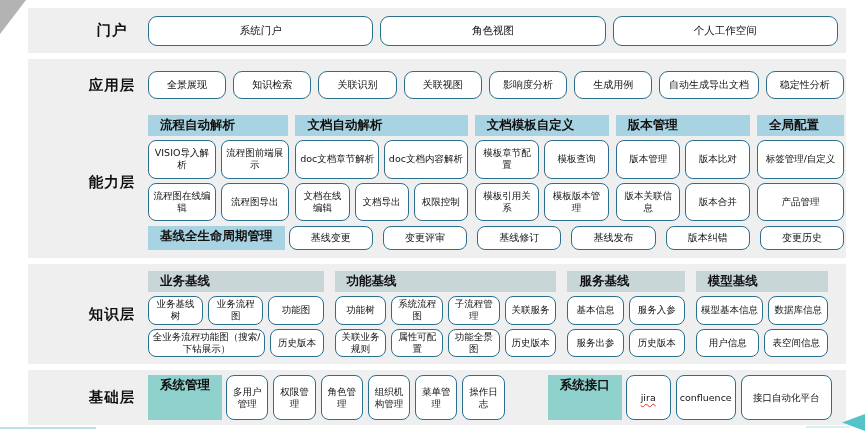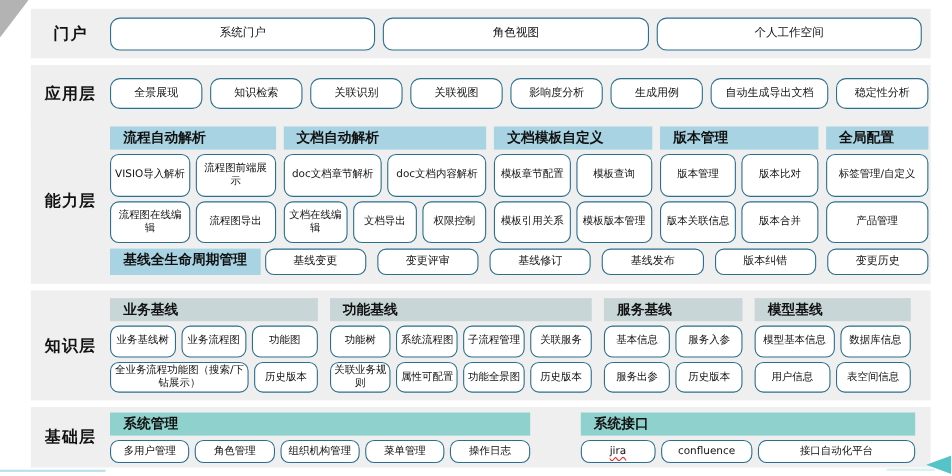--- a/index.html
+++ b/index.html
@@ -7,21 +7,21 @@
     position:relative; width:865px; height:433px; background:#ffffff;
     font-family:"DejaVu Sans","Liberation Sans",sans-serif; color:#111;
     overflow:hidden;
   }
   .band {
     position:absolute; left:28px; width:818px; background:#efefef;
     display:flex; box-sizing:border-box;
   }
   .band-label {
     flex:0 0 72px; display:flex; align-items:center; justify-content:center;
-    font-weight:bold; font-size:14.5px; letter-spacing:1px;
+    font-weight:bold; font-size:14.5px; letter-spacing:1px;padding-left:48px;
   }
   .band-content { flex:1; display:flex; box-sizing:border-box; }
   .hrow { flex-direction:row; align-items:center; gap:7px; }
   .vcol { flex-direction:column; }
   .btn {
     background:#ffffff; border:1.6px solid #2a6f8e; border-radius:8px;
     display:flex; align-items:center; justify-content:center; text-align:center;
     font-size:9.5px; line-height:1.25; padding:1px 3px; box-sizing:border-box;
     color:#111;
   }
@@ -63,21 +63,21 @@
   .kn-groups { display:flex; gap:11px; flex:1; }
   .kn-group { display:flex; flex-direction:column; gap:4px; }
   .kg1 { flex:190 1 0; } .kg2 { flex:240 1 0; } .kg3 { flex:127 1 0; } .kg4 { flex:143 1 0; }
   .kg1 .row2 .btn.wide2 { flex:2.4; }
   .kg4 .row1 .btn.wide15 { flex:1.15; }
 
   
   .band-fd { top:370px; height:55px; }
   .band-fd .band-content { padding:5px 14px 5px 0; }
   .fd-groups { display:flex; flex:1; }
-  .fd-group { display:flex; flex-direction:column; gap:4px; }
+  .fd-group { display:flex; flex-direction:row; gap:4px; }
   .fg1 { flex:380 1 0; } .fd-spacer { flex:46 0 0; } .fg2 { flex:303 1 0; }
   .band-fd .btn { min-height:21px; }
   .fg2 .btn.jira { flex:0.8; }
   .fg2 .btn.conf { flex:1; }
   .fg2 .btn.platform { flex:1.8; }
   .wavy {
     text-decoration:underline; text-decoration-style:wavy;
     text-decoration-color:#e03131; text-underline-offset:2px;
   }
 
@@ -271,20 +271,21 @@
 
   <div class="band band-fd">
     <div class="band-label">基础层</div>
     <div class="band-content">
       <div class="fd-groups">
 
         <div class="fd-group fg1">
           <div class="group-header fd-h">系统管理</div>
           <div class="btn-row">
             <div class="btn">多用户管理</div>
+            <div class="btn">权限管理</div>
             <div class="btn">角色管理</div>
             <div class="btn">组织机构管理</div>
             <div class="btn">菜单管理</div>
             <div class="btn">操作日志</div>
           </div>
         </div>
 
         <div class="fd-spacer"></div>
 
         <div class="fd-group fg2">

